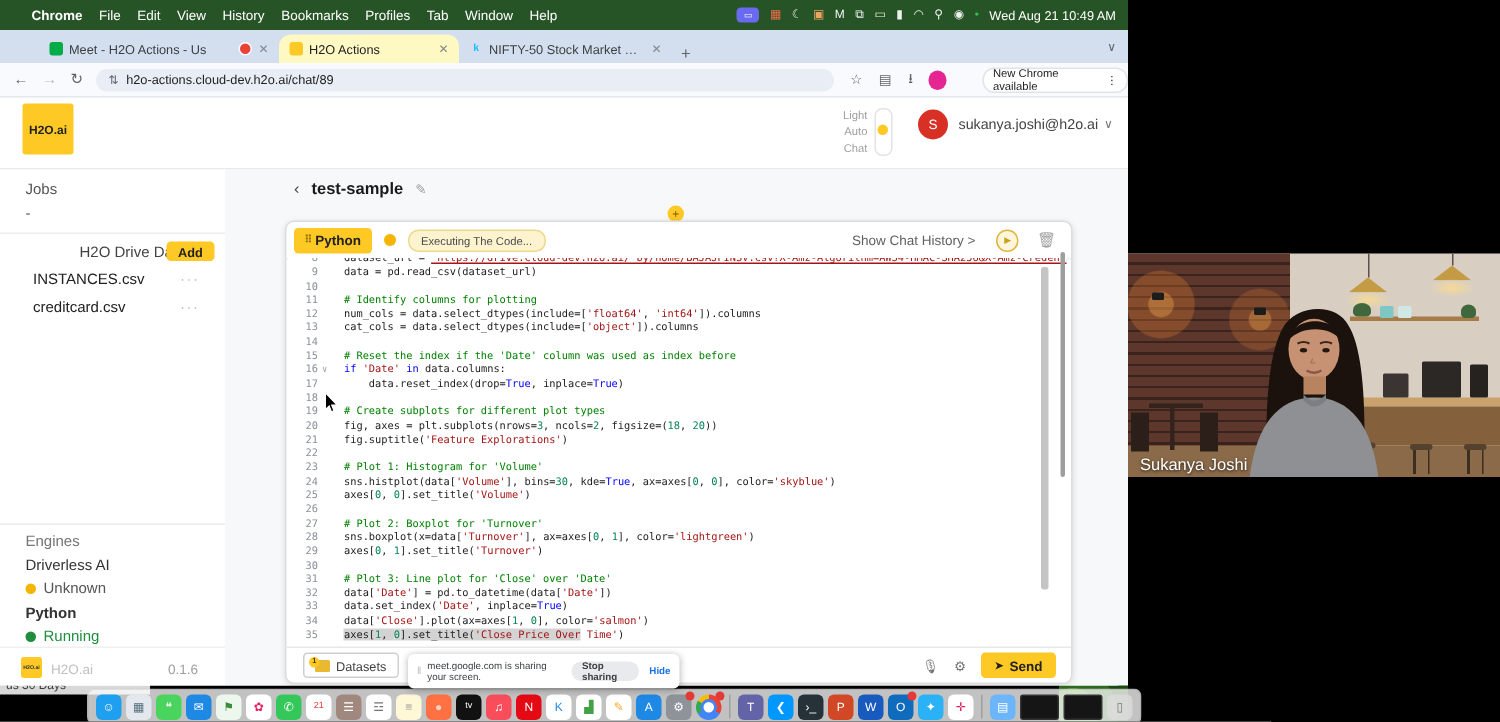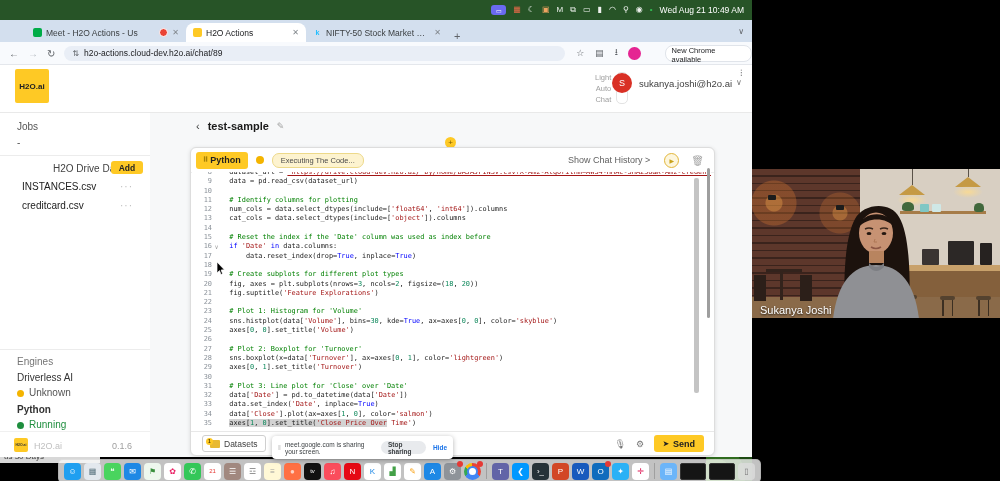--- a/index.html
+++ b/index.html
@@ -15,44 +15,44 @@
   #menu-right{margin-left:auto;display:flex;align-items:center;gap:7px;padding-right:8px;}
   #menu-right .ic{font-size:8px;opacity:.92;line-height:1;}
   .rec-pill{width:15px;height:10px;border-radius:3px;background:#6a6af0;display:flex;align-items:center;
             justify-content:center;font-size:6px;color:#fff;}
   #menu-time{font-size:8.5px;white-space:nowrap;}
   
   #tabstrip{left:0;top:20px;width:752px;height:22px;background:#d3dfee;display:flex;align-items:flex-end;z-index:3;}
   .tab{height:19px;display:flex;align-items:center;gap:4px;padding:0 7px;font-size:8.5px;color:#3c4043;
        max-width:150px;border-radius:8px 8px 0 0;}
   .tab .t{white-space:nowrap;overflow:hidden;text-overflow:ellipsis;flex:1;}
-  .tab.active{background:#ffffff;color:#202124;}
+  .tab.active{background:#fef9c3;color:#202124;}
   .tab .x{color:#80868b;font-size:8px;flex:none;}
   .fav{width:9px;height:9px;border-radius:2px;flex:none;display:flex;align-items:center;justify-content:center;
        font-size:7px;font-weight:bold;}
   .recdot{width:7px;height:7px;border-radius:50%;background:#ea4335;border:1.5px solid #fff;flex:none;}
   #newtab{font-size:11px;color:#5f6368;margin-left:6px;}
   #tabchev{margin-left:auto;margin-right:8px;color:#5f6368;font-size:8px;align-self:center;}
   #toolbar{left:0;top:42px;width:752px;height:22px;background:#f8fafd;display:flex;align-items:center;z-index:3;
            border-bottom:1px solid #e4e7ec;}
   #toolbar .nav{color:#5f6368;font-size:10px;margin-left:9px;}
   #toolbar .nav.dim{color:#b6bcc2;}
   #urlbox{margin-left:9px;width:498px;height:15px;border-radius:8px;background:#e9eef6;display:flex;
           align-items:center;gap:5px;padding:0 8px;font-size:8.5px;color:#202124;}
   #urlbox .tune{color:#5f6368;font-size:8px;}
   .tb-ic{color:#5f6368;font-size:9px;margin-left:11px;}
   #tb-avatar{width:13px;height:13px;border-radius:50%;background:#e52592;margin-left:10px;}
   #chrome-pill{margin-left:24px;height:15px;border-radius:8px;background:#fff;border:1px solid #e0e4ea;
-               display:flex;align-items:flex-end;gap:4px;padding:0 6px;font-size:7.5px;color:#202124;flex-direction:column;}
+               display:flex;align-items:center;gap:4px;padding:0 6px;font-size:7.5px;color:#202124;}
   
   #app{left:0;top:64px;width:752px;height:393px;background:#fff;z-index:2;border-radius:0 0 8px 8px;}
   #h2o-logo{left:15px;top:5px;width:34px;height:34px;background:#fec925;border-radius:2px;display:flex;
             align-items:center;justify-content:center;font-size:8px;font-weight:bold;color:#222;}
   #appnav{left:66px;top:15px;display:flex;gap:26px;font-size:9px;color:#9e9e9e;letter-spacing:.6px;}
-  #theme-toggle{left:595px;top:8px;display:flex;gap:5px;align-items:center;}
+  #theme-toggle{left:562px;top:8px;display:flex;gap:5px;}
   #theme-labels{display:flex;flex-direction:column;gap:2px;font-size:7.5px;color:#9e9e9e;text-align:right;}
   #theme-track{width:10px;height:30px;border-radius:5px;border:1px solid #e3e3e3;background:#fff;position:relative;}
   #theme-knob{position:absolute;left:1px;top:10px;width:7px;height:7px;border-radius:50%;background:#fec925;}
   #hdr-avatar{left:612px;top:9px;width:20px;height:20px;border-radius:50%;background:#d93025;color:#fff;
               font-size:9px;display:flex;align-items:center;justify-content:center;}
   #hdr-email{left:639px;top:14px;font-size:9.5px;color:#424242;}
   #hdr-chev{left:736px;top:14px;font-size:8px;color:#757575;}
   #hdr-divider{left:0;top:48px;width:752px;height:1px;background:#e9e9e9;}
   
   #sidebar{left:0;top:49px;width:150px;height:344px;background:#fff;font-size:10px;color:#555;}
@@ -160,20 +160,33 @@
   .stool:before{content:"";position:absolute;right:2px;top:4px;width:1.5px;height:16px;background:#3c2f22;}
   .tableL{position:absolute;background:#33231c;}
   #person{position:absolute;left:64px;top:20px;width:122px;height:130px;}
   #vname{position:absolute;left:8px;bottom:7px;color:#fff;font-size:11px;text-shadow:0 1px 2px rgba(0,0,0,.8);}
   #cursor{left:216px;top:262px;z-index:20;}
 </style>
 </head>
 <body>
 
 <div class="abs" id="menubar">
+  <div id="menu-left">
+    <span class="mi"></span>
+  <span class="mi b">Chrome</span>
+      <span class="mi">File</span>
+      <span class="mi">Edit</span>
+      <span class="mi">View</span>
+      <span class="mi">History</span>
+      <span class="mi">Bookmarks</span>
+      <span class="mi">Profiles</span>
+      <span class="mi">Tab</span>
+      <span class="mi">Window</span>
+      <span class="mi">Help</span>
+    </div>
   <div id="menu-right">
     <span class="rec-pill">▭</span>
       <span class="ic" style="color: rgb(255, 109, 77);">▦</span>
       <span class="ic">☾</span>
       <span class="ic" style="color: rgb(255, 171, 102);">▣</span>
       <span class="ic">M</span>
       <span class="ic">⧉</span>
       <span class="ic">▭</span>
       <span class="ic">▮</span>
       <span class="ic">◠</span>

